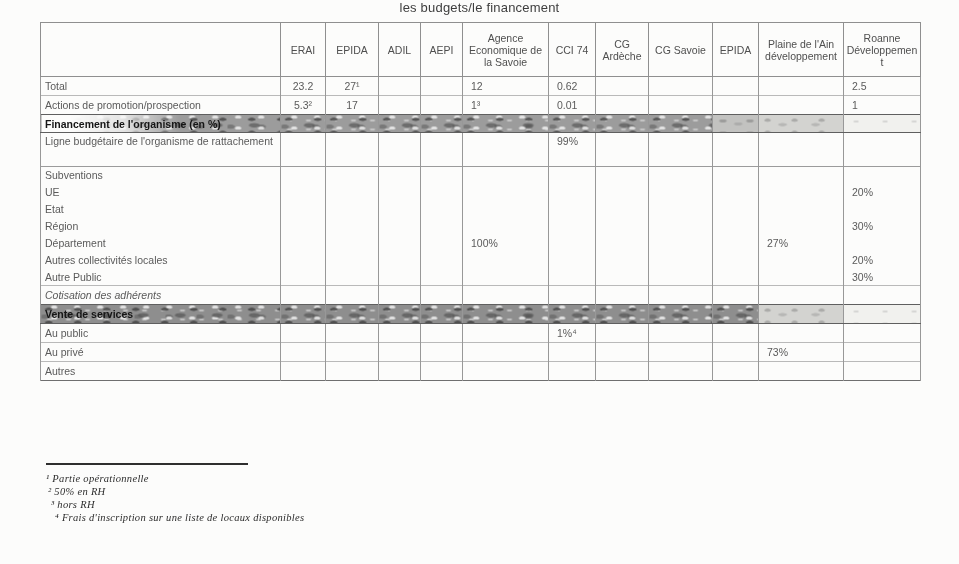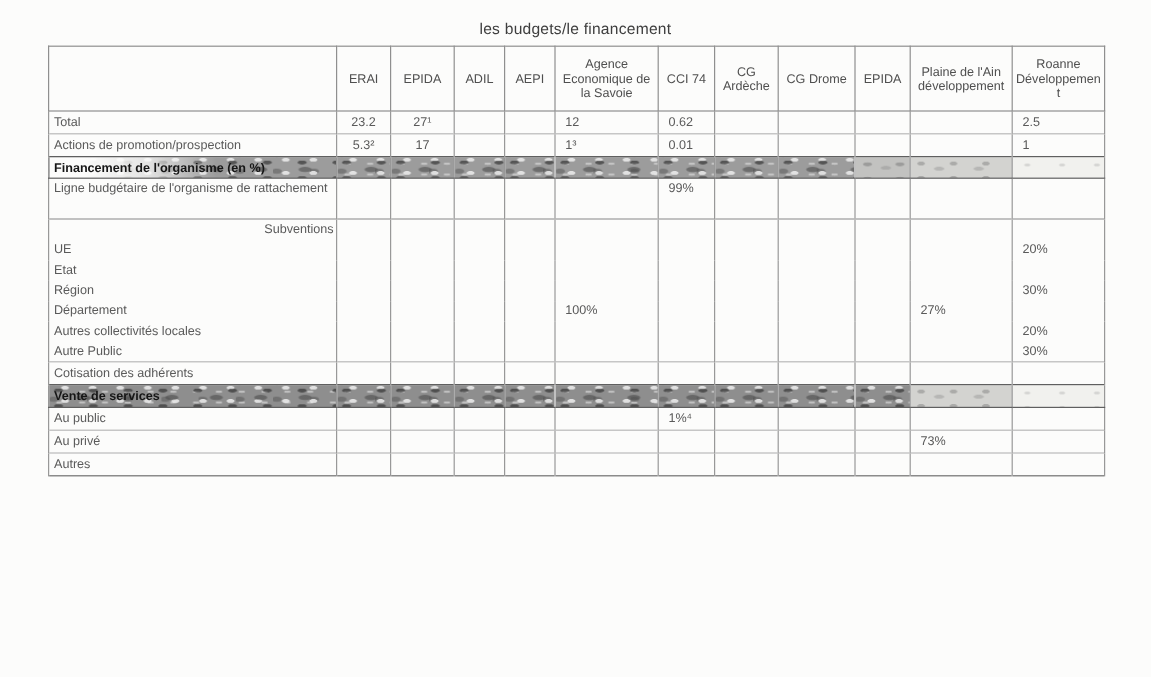--- a/index.html
+++ b/index.html
@@ -4,21 +4,21 @@
 <style>
   html,body{margin:0;padding:0;}
   body{background:#ffffff;}
   .page{
     position:relative; width:959px; height:564px; overflow:hidden;
     background:#fcfcfb;
     font-family:"Liberation Sans", sans-serif;
     color:#5e5e5e;
   }
   .doc-title{
-    padding-top:16px; text-align:center;
+    padding-top:0; text-align:center;
     font-size:13px; letter-spacing:.2px; color:#3e3e3e;
   }
   
   table.budget{
     margin:7px 0 0 40px;
     border-collapse:collapse; table-layout:fixed; width:880px;
     border:1px solid #6f6f6f;
     font-size:10.5px; color:#5a5a5a;
   }
   col:nth-child(1){width:240px}
@@ -47,22 +47,22 @@
   td:first-child{ text-align:left; padding-left:4px; white-space:normal; line-height:12px;}
   td:not(:first-child){ text-align:center; }
   td:nth-child(6), td:nth-child(7), td:nth-child(11), td:nth-child(12){
     text-align:left; padding-left:8px;
   }
   tr.row{height:19px;}
   tr.row2{height:34px;margin-left:44px;}
   tr.row2 td{vertical-align:top; padding-top:2px;}
   tr.sub, tr.subfirst{height:17px;}
   tr.sub td{border-top:none;}
-  tr.subfirst td{border-top:1px solid #9b9b9b;text-align:right;}
-  tr.italic td:first-child{}
+  tr.subfirst td{border-top:1px solid #9b9b9b;}
+  tr.italic td:first-child{font-style:italic;}
   
   tr.band{height:18px;}
   tr.band td{
     border-top:1px solid #5f5f5f; border-bottom:1px solid #5f5f5f;
     background-color:#9c9c9c;
     background-image:
       radial-gradient(ellipse 7px 3px at 25% 30%, rgba(45,45,45,.65) 45%, transparent 62%),
       radial-gradient(ellipse 10px 4px at 75% 65%, rgba(70,70,70,.55) 45%, transparent 62%),
       radial-gradient(ellipse 6px 3px at 55% 15%, rgba(238,238,238,.85) 45%, transparent 62%),
       radial-gradient(ellipse 8px 4px at 10% 80%, rgba(85,85,85,.5) 45%, transparent 62%),
@@ -140,21 +140,21 @@
     <thead>
       <tr>
           <th></th>
           <th>ERAI</th>
           <th>EPIDA</th>
           <th>ADIL</th>
           <th>AEPI</th>
           <th>Agence Economique de la Savoie</th>
           <th>CCI 74</th>
           <th>CG Ardèche</th>
-          <th>CG Drome</th>
+          <th>CG Savoie</th>
           <th>EPIDA</th>
           <th>Plaine de l'Ain développement</th>
           <th>Roanne Développement</th>
         </tr>
     </thead>
     <tbody>
         <tr class="row">
           <td>Total</td>
           <td>23.2</td>
           <td>27¹</td>
@@ -374,13 +374,22 @@
           <td></td>
           <td></td>
           <td></td>
           <td></td>
           <td></td>
           <td></td>
         </tr>
       </tbody>
   </table>
 
+  <div class="footnotes-section">
+    <div class="fn-rule"></div>
+    <div>
+        <div class="fn-line">¹ Partie opérationnelle</div>
+        <div class="fn-line">² 50% en RH</div>
+        <div class="fn-line">³ hors RH</div>
+        <div class="fn-line">⁴ Frais d'inscription sur une liste de locaux disponibles</div>
+      </div>
+  </div>
 </div>
 
 </body></html>

